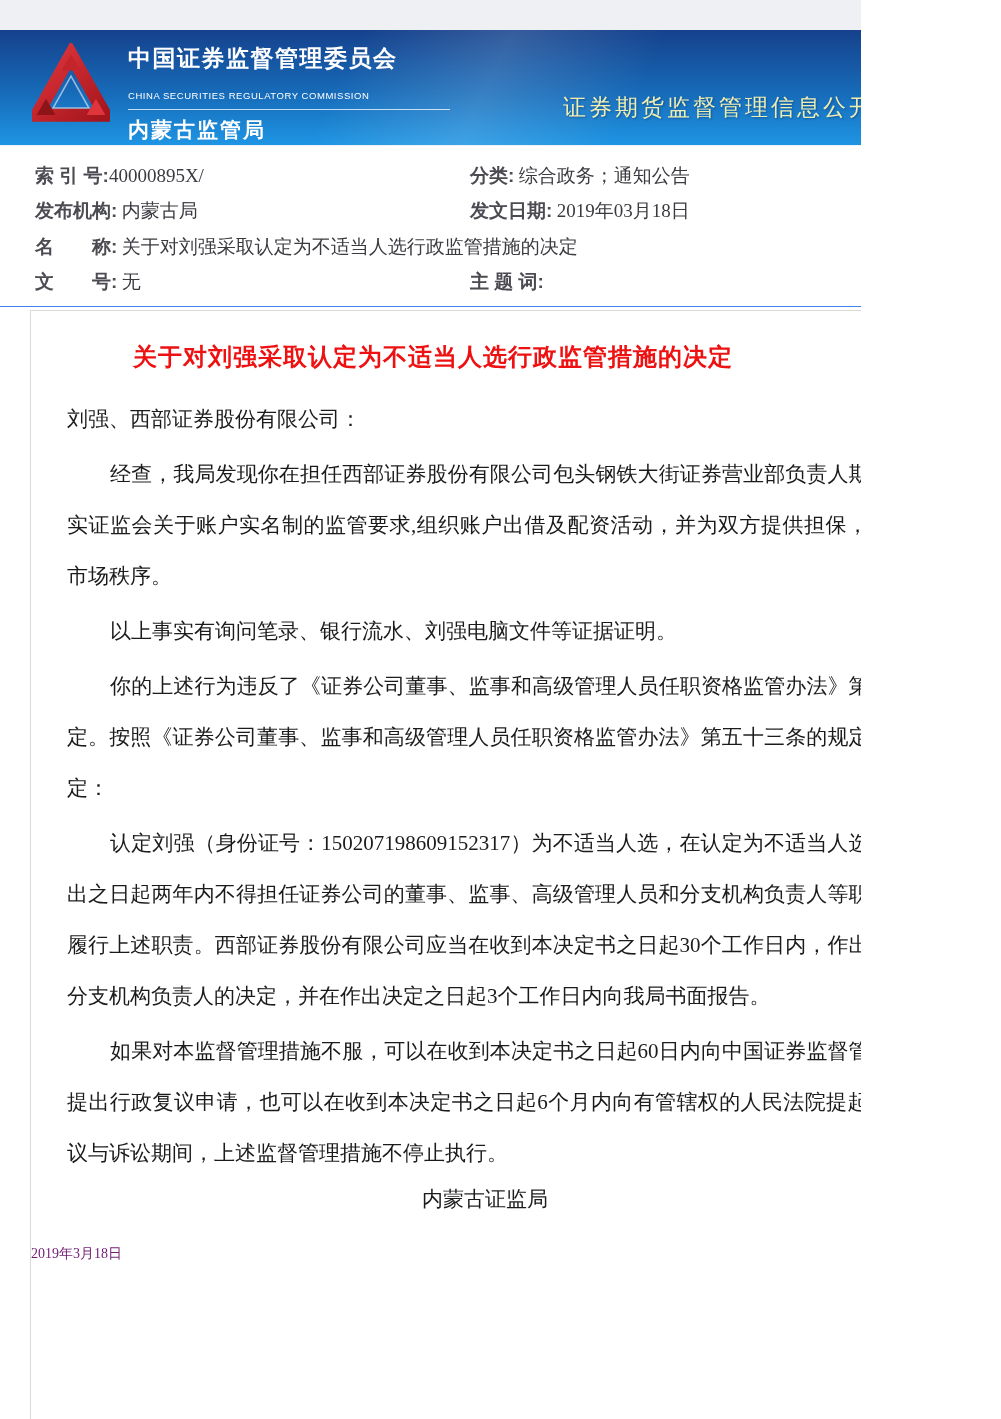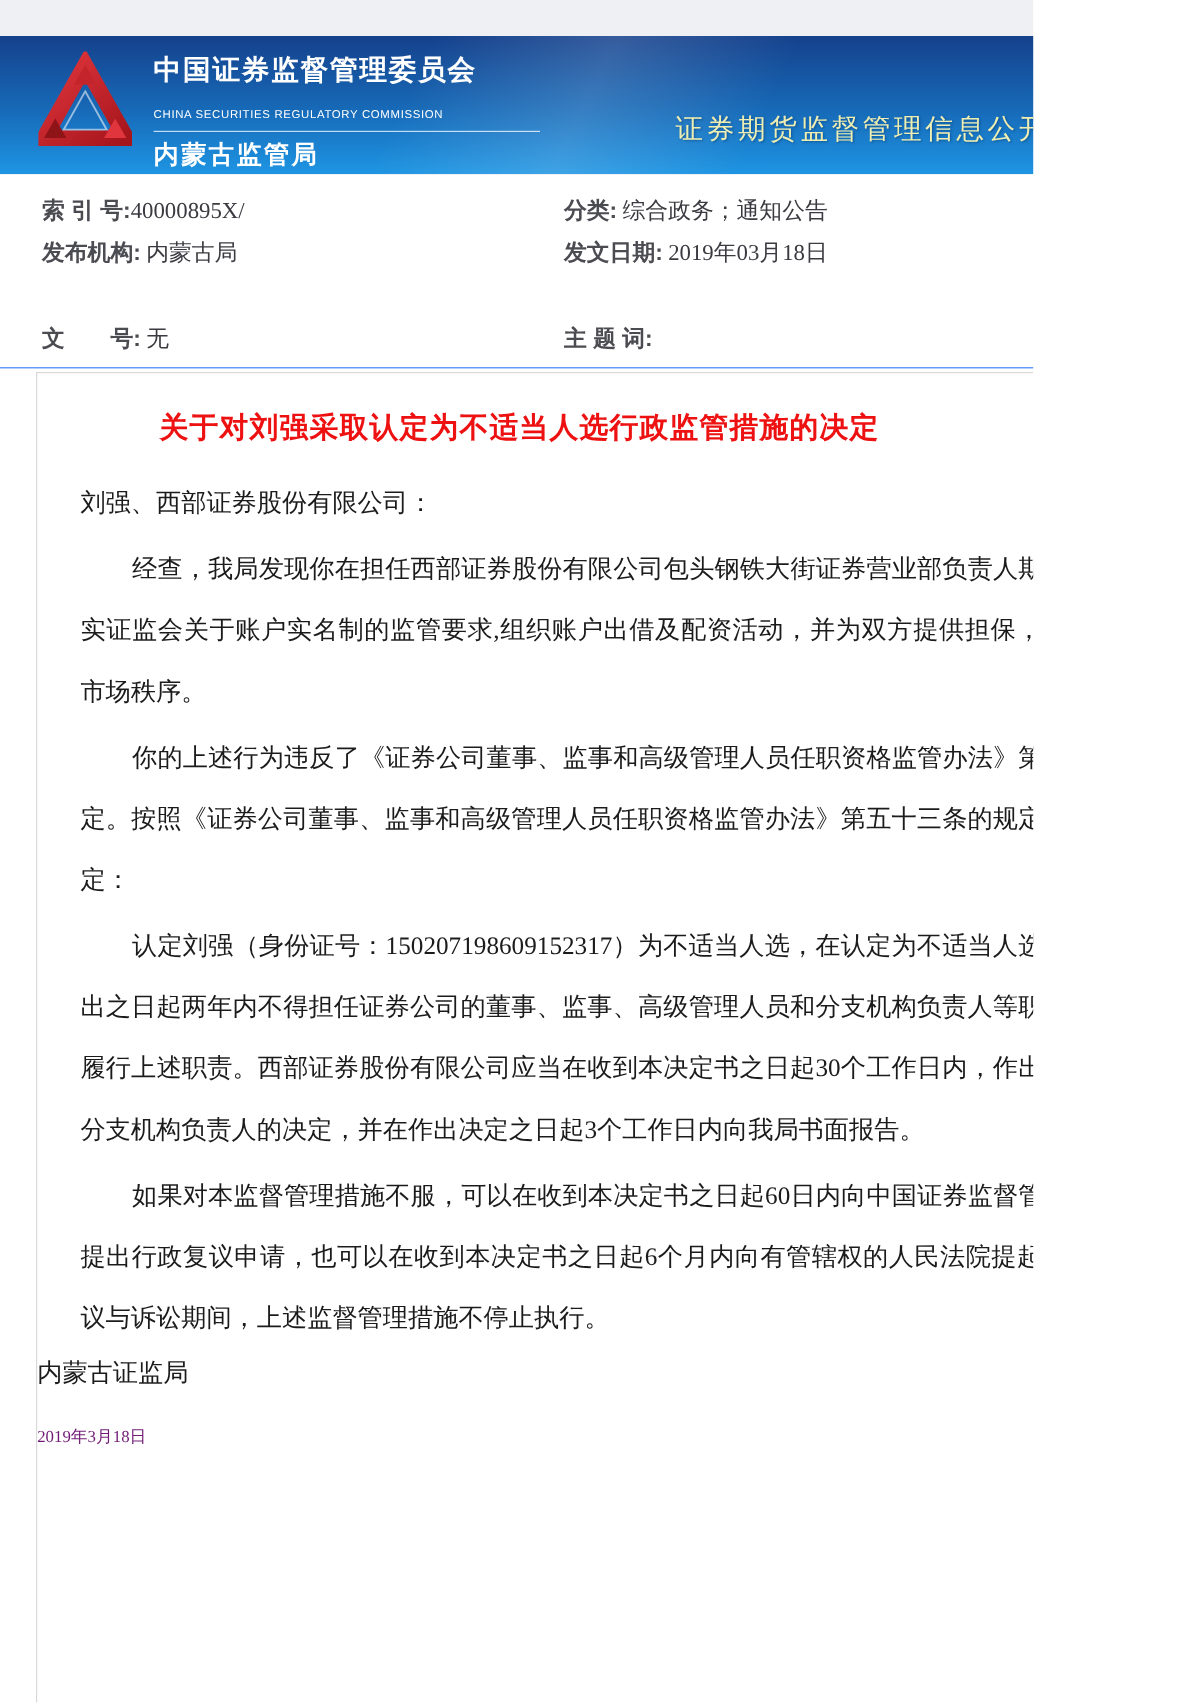--- a/index.html
+++ b/index.html
@@ -89,23 +89,23 @@
   .doc-text{
     margin:22px 17px 0 32px;
     font-size:21px;color:#1b1b1b;line-height:51px;
     text-align:justify;
     font-family:"Liberation Serif","DejaVu Serif",serif;
   }
   .doc-text p{margin:4px;padding:0;}
   .salutation{text-indent:0;}
   .para{text-indent:2.05em;}
   .signature{
-    text-align:left;padding-right:36px;
+    text-align:center;padding-right:36px;
     font-size:21px;color:#1b1b1b;line-height:32px;
-    font-family:Liberation Serif, serif;
+    font-family:Liberation Sans, sans-serif;
   }
   .sign-date{
     margin-top:23px;text-align:left;padding-right:14px;
     font-size:14px;color:#701a75;line-height:32px;
     font-family:"Liberation Serif","DejaVu Serif",serif;
   }
 </style>
 </head>
 <body>
 
@@ -150,34 +150,38 @@
     </div>
     <div class="meta-row r1r">
       <span class="meta-label">分类:</span> <span class="meta-value">综合政务；通知公告</span>
     </div>
     <div class="meta-row r2l">
       <span class="meta-label">发布机构:</span> <span class="meta-value">内蒙古局</span>
     </div>
     <div class="meta-row r2r">
       <span class="meta-label">发文日期:</span> <span class="meta-value">2019年03月18日</span>
     </div>
+    <div class="meta-row r3l">
+      <span class="meta-label">名　　称:</span> <span class="meta-value">关于对刘强采取认定为不适当人选行政监管措施的决定</span>
+    </div>
     <div class="meta-row r4l">
       <span class="meta-label">文　　号:</span> <span class="meta-value">无</span>
     </div>
     <div class="meta-row r4r">
       <span class="meta-label">主 题 词:</span> <span class="meta-value"></span>
     </div>
   </div>
 
   <div class="doc">
     <h1 class="doc-title">关于对刘强采取认定为不适当人选行政监管措施的决定</h1>
 
     <div class="doc-text">
       <p class="salutation">刘强、西部证券股份有限公司：</p>
       <p class="para">经查，我局发现你在担任西部证券股份有限公司包头钢铁大街证券营业部负责人期间，不落实证监会关于账户实名制的监管要求,组织账户出借及配资活动，并为双方提供担保，扰乱证券市场秩序。</p>
+      <p class="para">以上事实有询问笔录、银行流水、刘强电脑文件等证据证明。</p>
       <p class="para">你的上述行为违反了《证券公司董事、监事和高级管理人员任职资格监管办法》第四条的规定。按照《证券公司董事、监事和高级管理人员任职资格监管办法》第五十三条的规定，我局决定：</p>
       <p class="para">认定刘强（身份证号：150207198609152317）为不适当人选，在认定为不适当人选决定书作出之日起两年内不得担任证券公司的董事、监事、高级管理人员和分支机构负责人等职务或实际履行上述职责。西部证券股份有限公司应当在收到本决定书之日起30个工作日内，作出免除刘强分支机构负责人的决定，并在作出决定之日起3个工作日内向我局书面报告。</p>
       <p class="para">如果对本监督管理措施不服，可以在收到本决定书之日起60日内向中国证券监督管理委员会提出行政复议申请，也可以在收到本决定书之日起6个月内向有管辖权的人民法院提起诉讼。复议与诉讼期间，上述监督管理措施不停止执行。</p>
     </div>
 
     <div class="signature">内蒙古证监局</div>
     <div class="sign-date">2019年3月18日</div>
   </div>
 
 </div>

